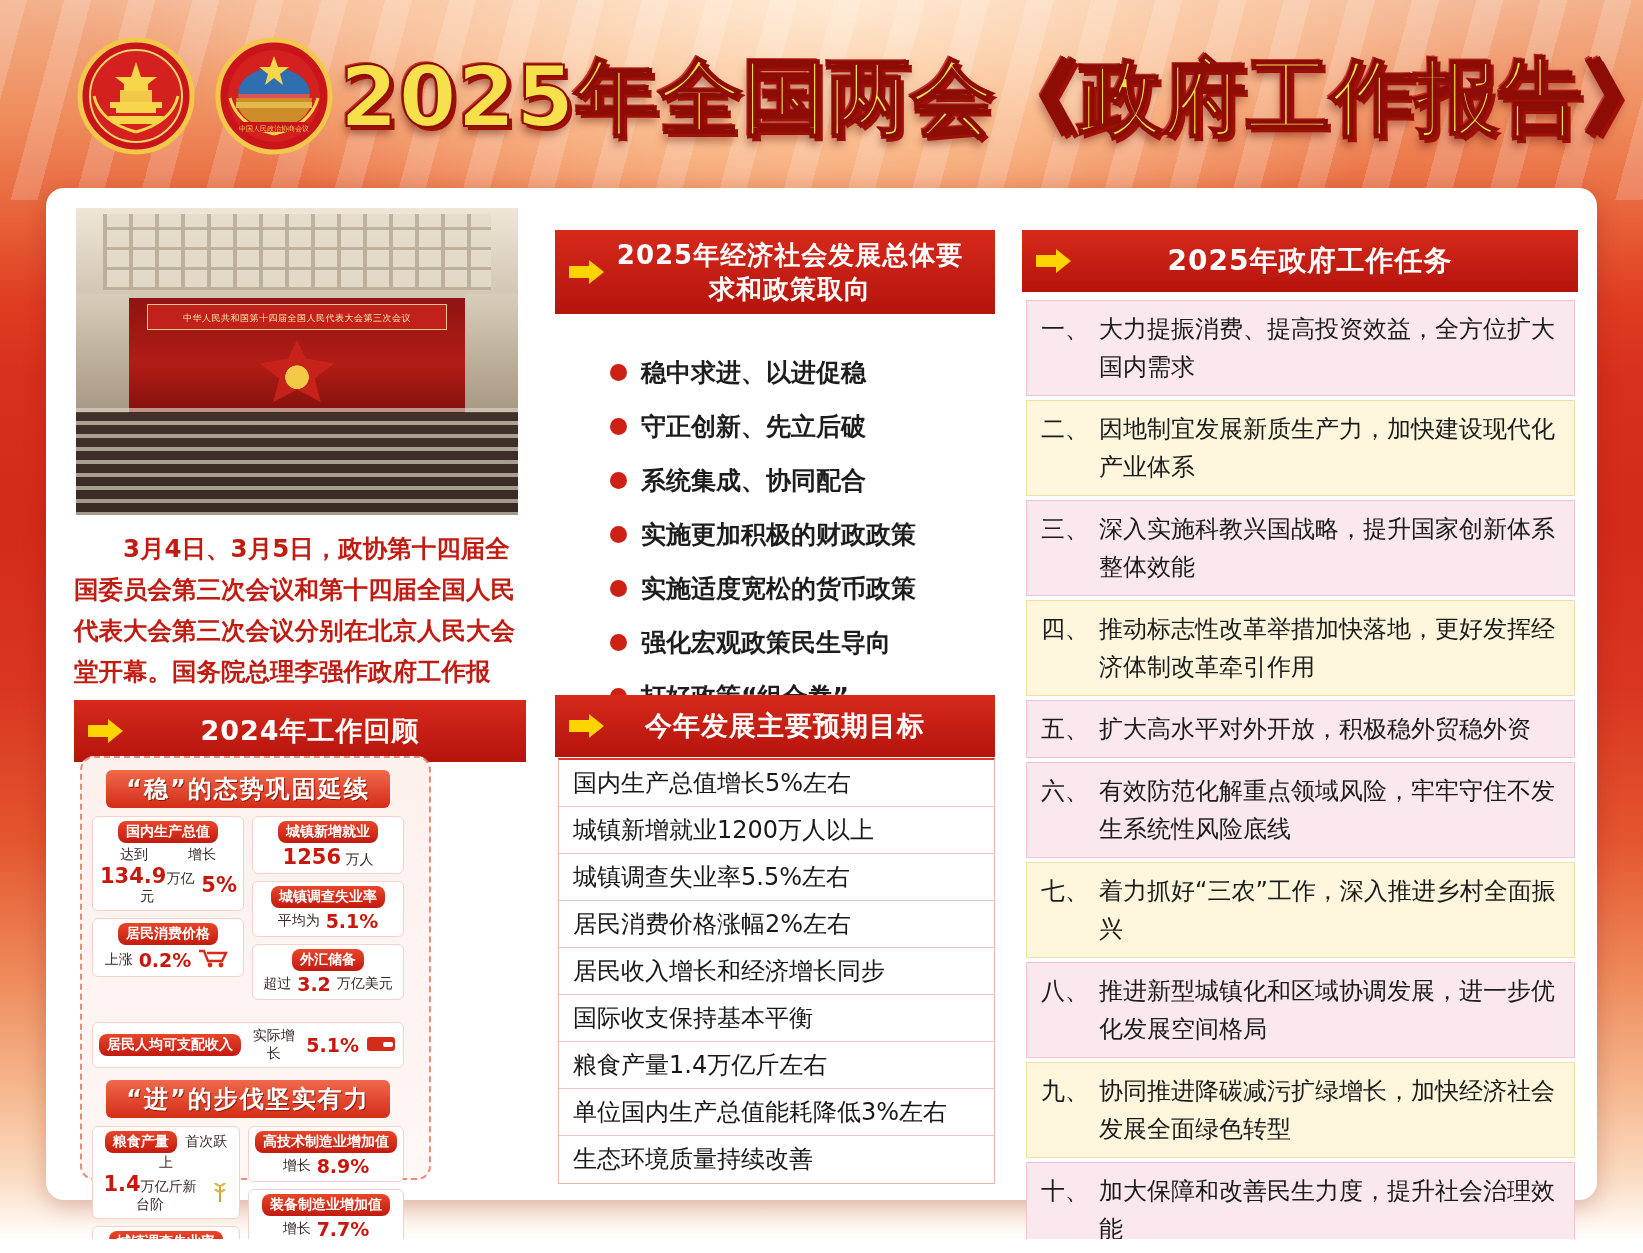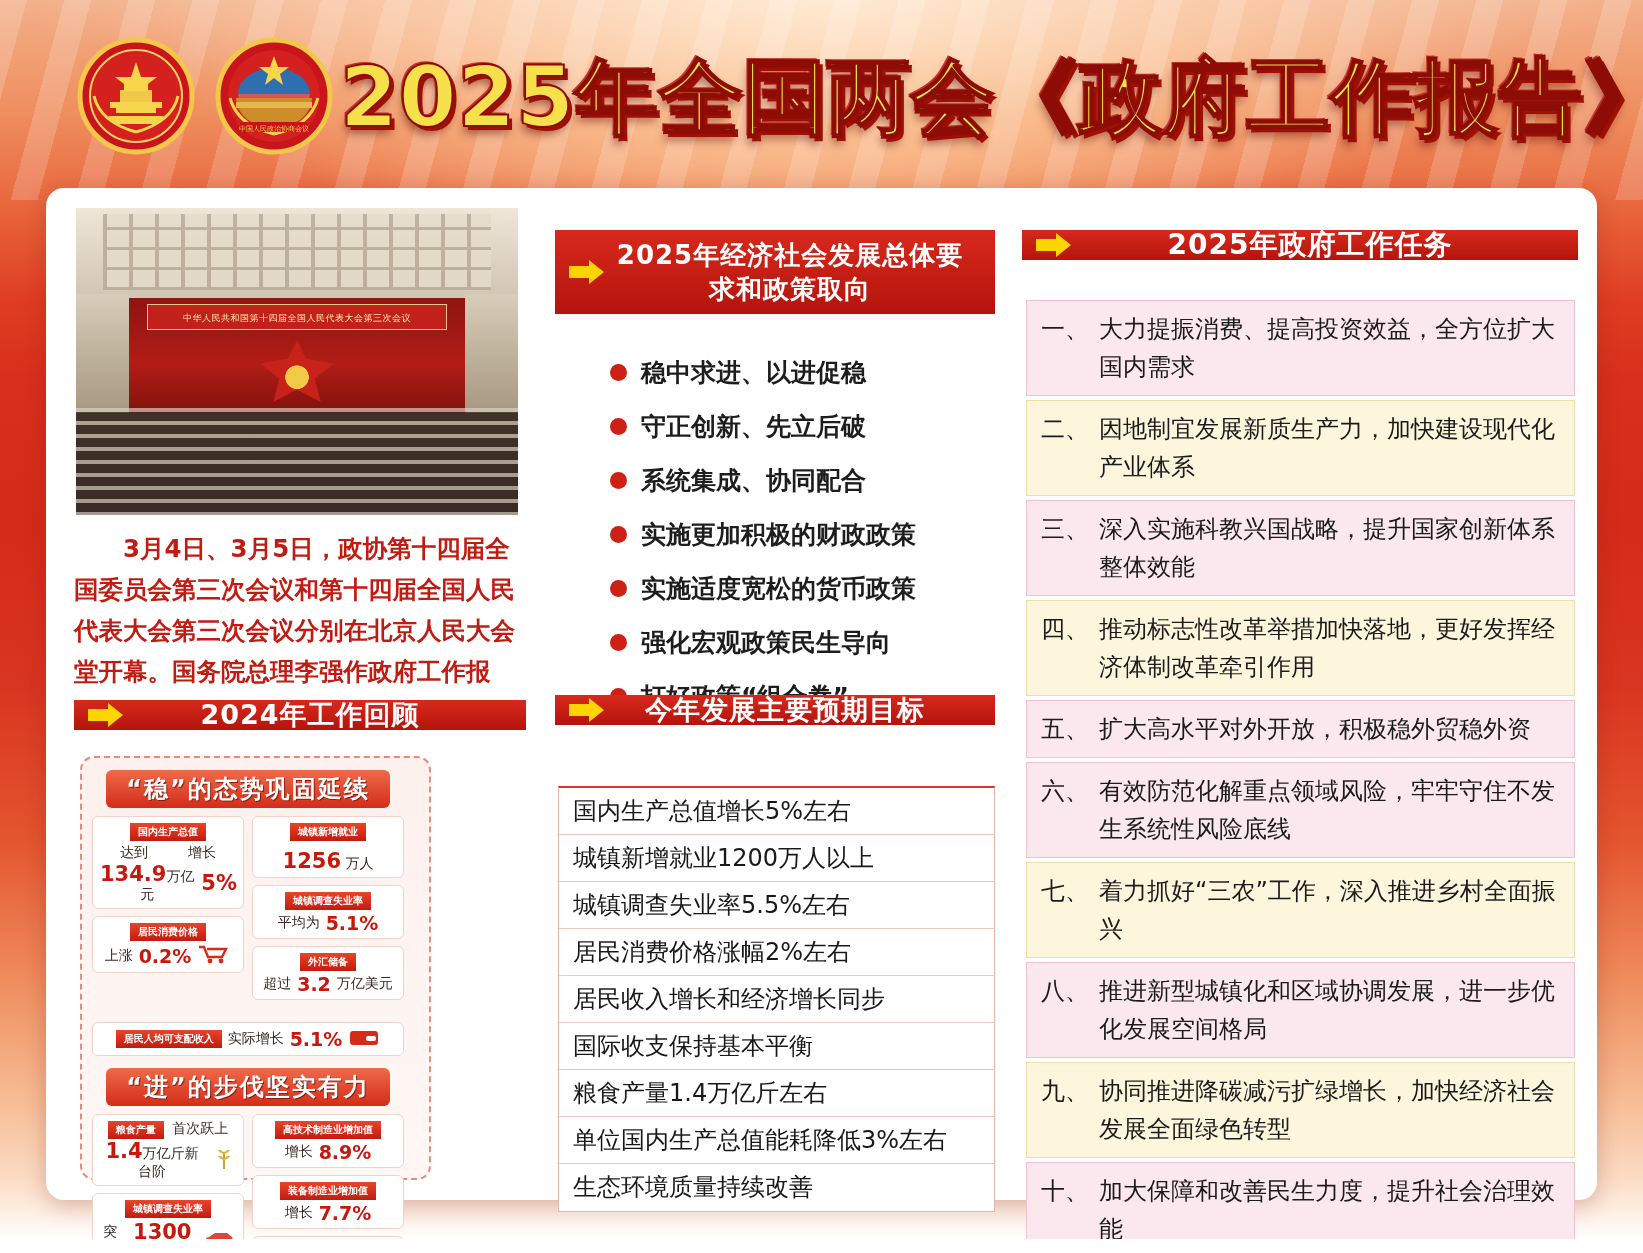--- a/index.html
+++ b/index.html
@@ -99,21 +99,21 @@
     font-size:24.5px; line-height:41px;
     color:#c01c12; font-weight:bold; text-indent:2em;
     font-family:"DejaVu Sans","Liberation Sans",sans-serif;
   }
 
   
   .bar {
     display:flex; align-items:center;
     background:linear-gradient(180deg,#d7291c,#b4140c);
     color:#fff;
-    height:30px;
+    height:62px;
     position:relative;
   }
   .bar .arrow {
     width:44px; height:30px; margin:0 6px 0 10px; flex:none;
     display:flex; align-items:center; justify-content:center;
   }
   .bar .arrow svg { display:block }
   .bar .txt {
     flex:1; text-align:center; font-size:27px; font-weight:bold; letter-spacing:1px;
     font-family:"DejaVu Sans","Liberation Sans",sans-serif; padding-right:40px;
@@ -131,21 +131,21 @@
   .rb-title {
     text-align:center; font-size:24px; font-weight:bold; color:#ffffff;
     font-family:"DejaVu Sans","Liberation Sans",sans-serif;
     background:linear-gradient(180deg,#ef6a4a,#d42c18);
     border-radius:6px; padding:3px 0; margin:2px 14px 8px 14px;
     letter-spacing:2px;
     text-shadow:1px 1px 0 #8c1a0c;
   }
   .tag {
     background:linear-gradient(180deg,#e8452a,#c21b0f); color:#fff;
-    font-size:10px; font-weight:bold; border-radius:0;
+    font-size:14px; font-weight:bold; border-radius:8px;
     padding:2px 8px; display:inline-block; white-space:nowrap;
     font-family:"DejaVu Sans","Liberation Sans",sans-serif;
   }
   .grid2 { display:flex; gap:8px; }
   .col { flex:1; display:flex; flex-direction:column; gap:7px; }
   .cell { background:#fff; border:1px solid #f3d3c9; border-radius:6px; padding:4px 6px; text-align:center; }
   .cell .v { font-size:14px; color:#3a2a25; font-family:"DejaVu Sans","Liberation Sans",sans-serif; }
   .cell .v b { color:#c8170c; font-size:19px; }
   .cell .v .big { color:#c8170c; font-size:21px; font-weight:bold; }
   .rowline { display:flex; align-items:center; justify-content:center; gap:6px; }
@@ -156,21 +156,21 @@
 
   .bullets { position:absolute; left:570px; top:330px; width:430px; }
   .bullets li {
     list-style:none; display:flex; align-items:flex-start; gap:14px;
     font-size:25px; line-height:54px; color:#1d1d1d; font-weight:bold;
     font-family:"DejaVu Sans","Liberation Sans",sans-serif;
   }
   .dot { width:17px; height:17px; border-radius:50%; background:#cd2116; margin-top:18px; flex:none; }
 
   #barMid2 { position:absolute; left:555px; top:695px; width:440px; }
-  .goals { position:absolute; left:558px; top:786px; width:437px;
+  .goals { position:absolute; left:558px; top:758px; width:437px;
      border:1px solid #e7b7ae; border-top:2px solid #d8372a; background:#fff; }
   .goals div {
     border-bottom:1px solid #ecc8c0;
     font-size:24px; line-height:47px; height:47px; padding-left:14px;
     color:#181818; font-family:"DejaVu Sans","Liberation Sans",sans-serif;
     white-space:nowrap; overflow:hidden;
   }
   .goals div:last-child { border-bottom:none; }
 
   
@@ -296,21 +296,21 @@
                   <circle cx="13" cy="17" r="2.4" fill="#d42c18"></circle>
                   <circle cx="24" cy="17" r="2.4" fill="#d42c18"></circle>
                 </svg>
             </span>
           </div>
         </div>
       </div>
       <div class="col">
         <div class="cell">
           <div class="tag">城镇新增就业</div>
-          <div class="rowline" style="margin-top:8px">
+          <div class="rowline" style="margin-top:2px">
             <span class="v"><span class="big">1256</span> <span>万人</span></span>
           </div>
         </div>
         <div class="cell">
           <div class="tag">城镇调查失业率</div>
           <div class="rowline" style="margin-top:2px">
             <span class="v">平均为</span>
             <span class="v"><b>5.1%</b></span>
           </div>
         </div>

